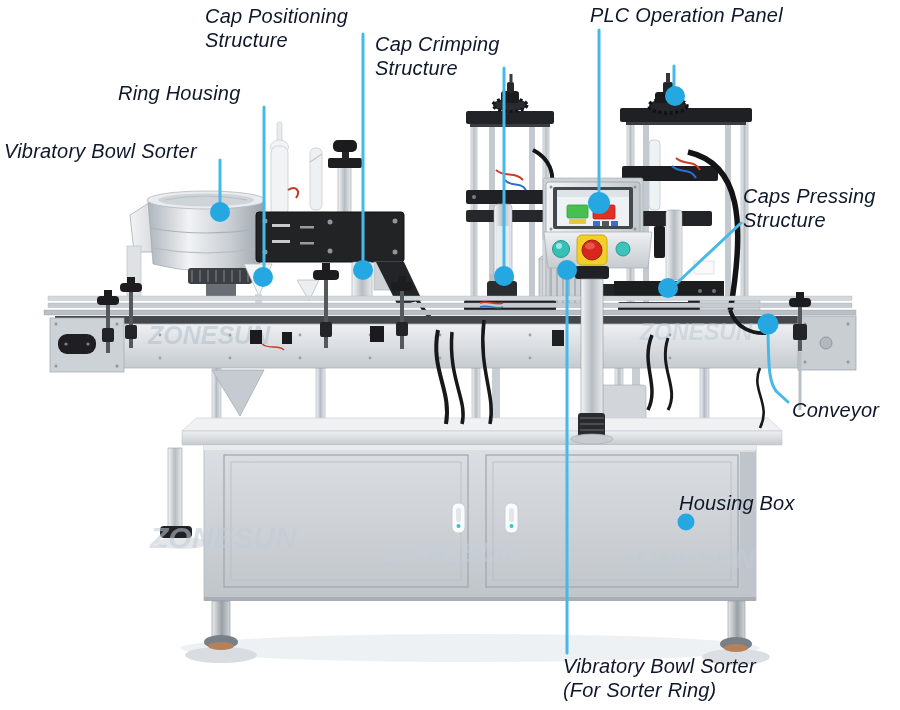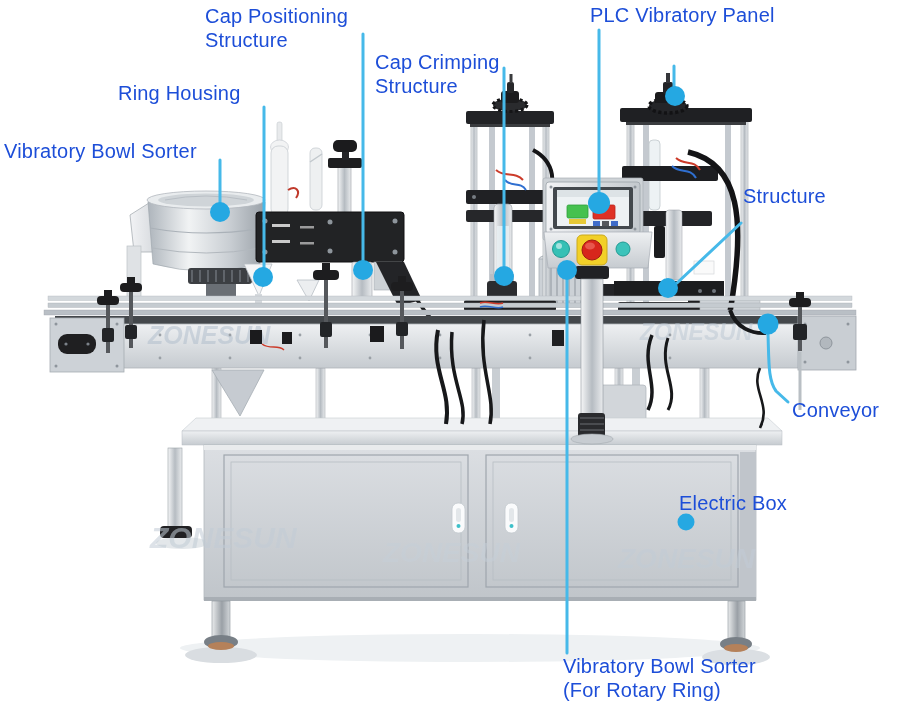--- a/index.html
+++ b/index.html
@@ -1,20 +1,20 @@
 <!DOCTYPE html>
 <html><head>
 <meta charset="utf-8">
 <style>
   html,body{margin:0;padding:0;background:#ffffff;}
   .stage{position:relative;width:900px;height:710px;background:#fff;overflow:hidden;
          font-family:"Liberation Sans",sans-serif;}
   .stage svg{position:absolute;left:0;top:0;}
-  .label{position:absolute;color:#1d4ed8;font-size:20px;line-height:24px;
-         letter-spacing:.2px;white-space:nowrap;}
+  .label{position:absolute;color:#0f172a;font-size:20px;line-height:24px;
+         letter-spacing:.2px;white-space:nowrap;font-style:italic;}
   .label span{display:block;}
   .wm{font-style:italic;font-weight:bold;}
 </style>
 </head>
 <body>
 
 <div class="stage">
 
 <svg width="900" height="710" viewBox="0 0 900 710">
   <defs>
@@ -352,40 +352,41 @@
       <circle cx="768" cy="324" r="10.5"></circle>
       <circle cx="686" cy="522" r="8.5"></circle>
     </g>
   </g>
 </svg>
 
 <div class="label" style="left:205px;top:4px">
   <span>Cap Positioning</span>
   <span>Structure</span>
 </div>
-<div class="label" style="left:375px;top:50px">
+<div class="label" style="left:375px;top:32px">
   <span>Cap Crimping</span>
   <span>Structure</span>
 </div>
 <div class="label" style="left:590px;top:3px">
-  <span>PLC Vibratory Panel</span>
+  <span>PLC Operation Panel</span>
 </div>
 <div class="label" style="left:118px;top:81px">
   <span>Ring Housing</span>
 </div>
 <div class="label" style="left:4px;top:139px">
   <span>Vibratory Bowl Sorter</span>
 </div>
 <div class="label" style="left:743px;top:184px">
+  <span>Caps Pressing</span>
   <span>Structure</span>
 </div>
 <div class="label" style="left:792px;top:398px">
   <span>Conveyor</span>
 </div>
 <div class="label" style="left:679px;top:491px">
-  <span>Electric Box</span>
+  <span>Housing Box</span>
 </div>
 <div class="label" style="left:563px;top:654px">
   <span>Vibratory Bowl Sorter</span>
-  <span>(For Rotary Ring)</span>
+  <span>(For Sorter Ring)</span>
 </div>
 
 </div>
 
 </body></html>

